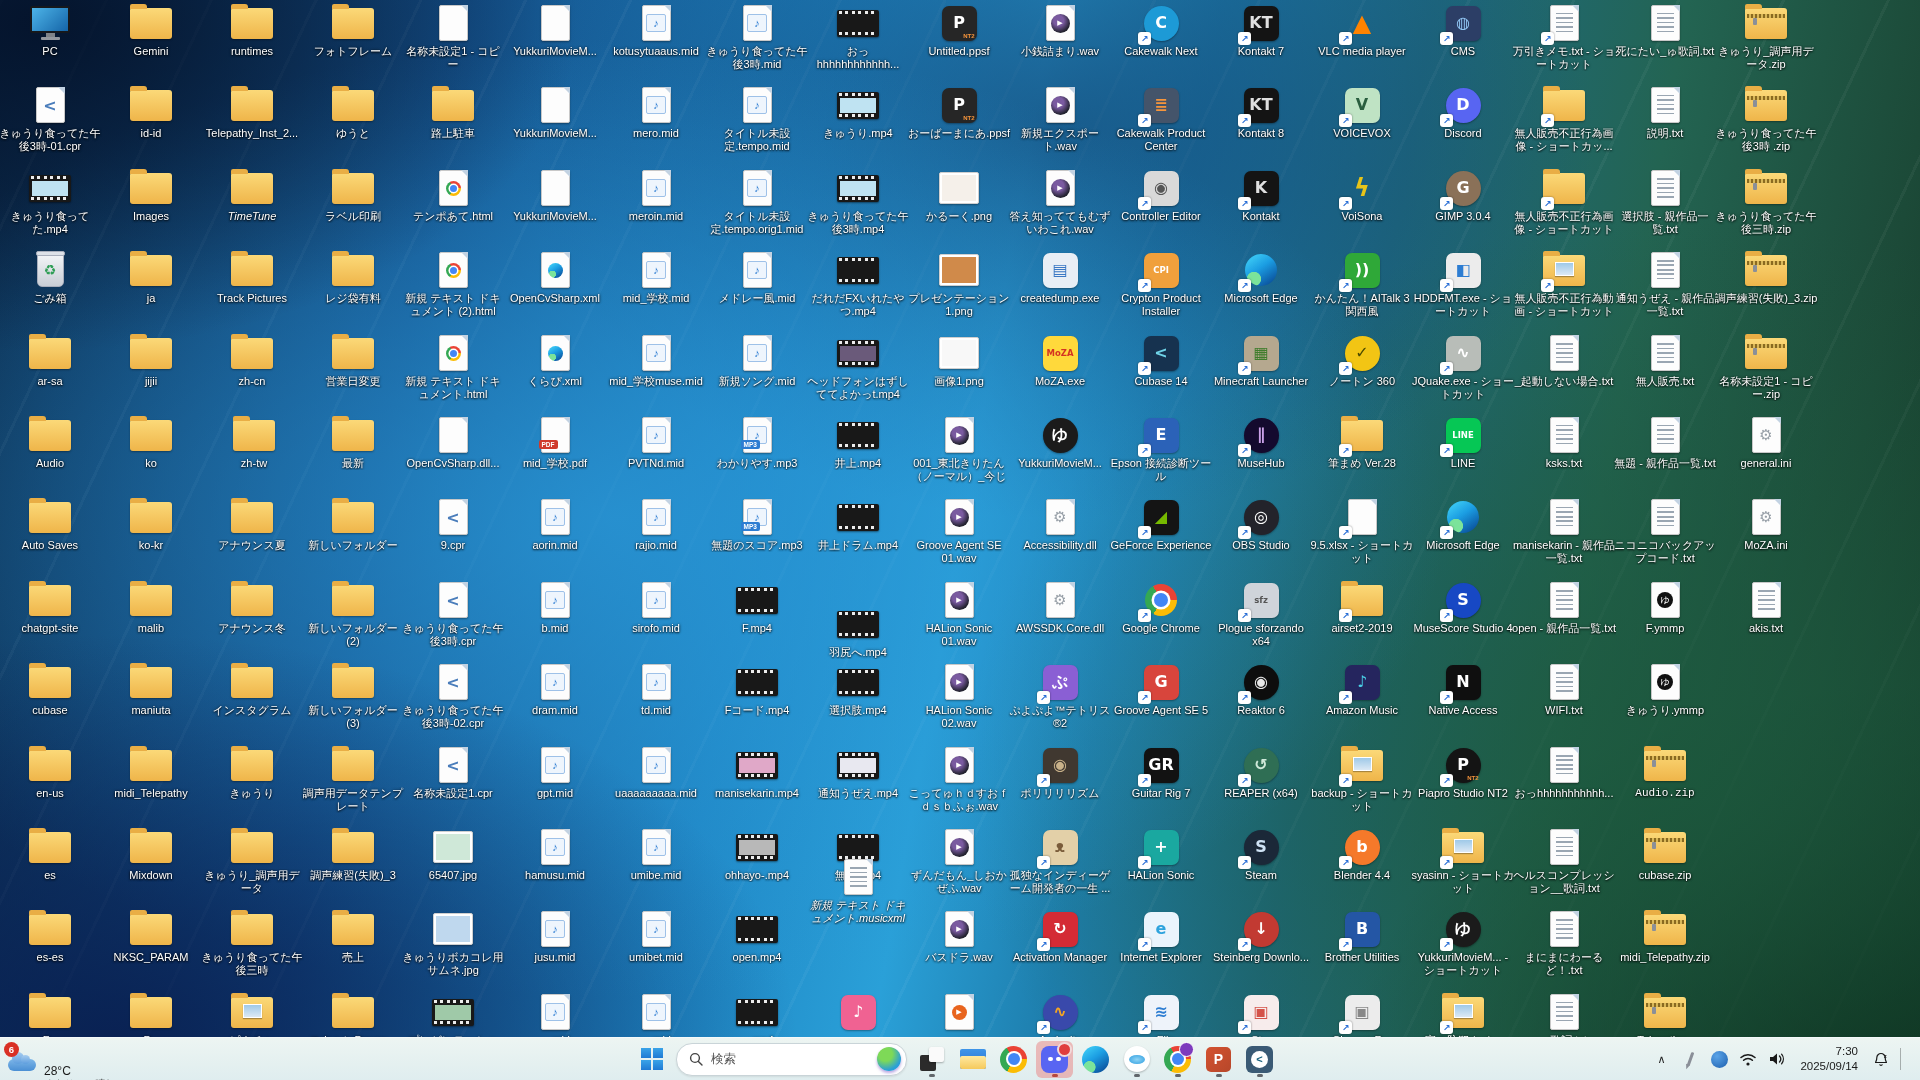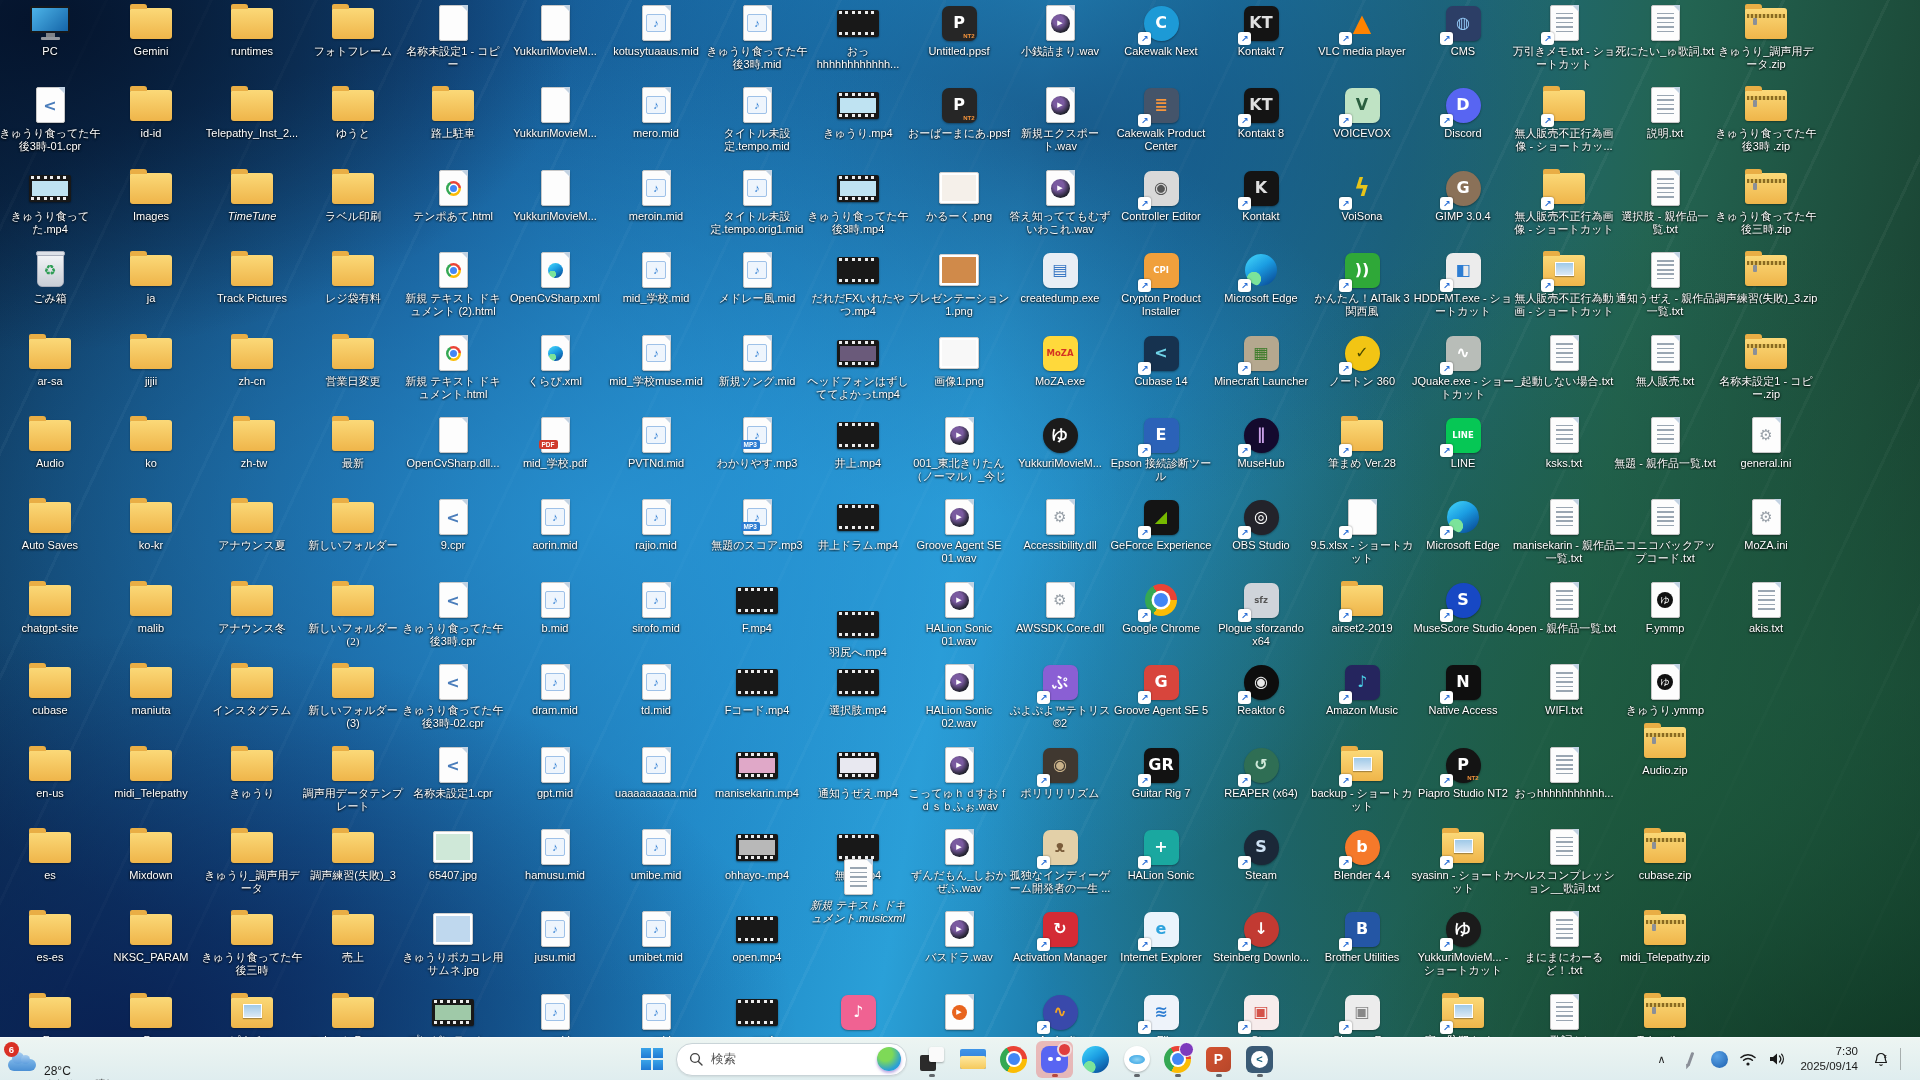--- a/index.html
+++ b/index.html
@@ -1216,21 +1216,21 @@
         <div class="lbl">malib</div>
       </div>
       <div class="cell" style="left: 214px; top: 580px;">
         <div class="ic">
           <div class="fold">
             <i class="tab"></i>
           </div>
         </div>
         <div class="lbl">アナウンス冬</div>
       </div>
-      <div class="cell" style="left: 315px; top: 580px; font-family: Liberation Serif, serif;">
+      <div class="cell" style="left: 315px; top: 580px;">
         <div class="ic">
           <div class="fold">
             <i class="tab"></i>
           </div>
         </div>
         <div class="lbl">新しいフォルダー (2)</div>
       </div>
       <div class="cell" style="left: 415px; top: 580px;">
         <div class="ic">
           <div class="page">
@@ -1606,21 +1606,21 @@
         <div class="lbl">Piapro Studio NT2</div>
       </div>
       <div class="cell" style="left: 1526px; top: 745px;">
         <div class="ic">
           <div class="page">
             <span class="lines"></span>
           </div>
         </div>
         <div class="lbl">おっhhhhhhhhhhh...</div>
       </div>
-      <div class="cell" style="left: 1627px; top: 722px;">
+      <div class="cell" style="left: 1627px; top: 745px; font-family: Liberation Mono, monospace;">
         <div class="ic">
           <div class="fold">
             <i class="tab"></i>
             <i class="zipband"></i>
             <i class="zippull"></i>
           </div>
         </div>
         <div class="lbl">Audio.zip</div>
       </div>
       <div class="cell" style="left: 12px; top: 827px;">

